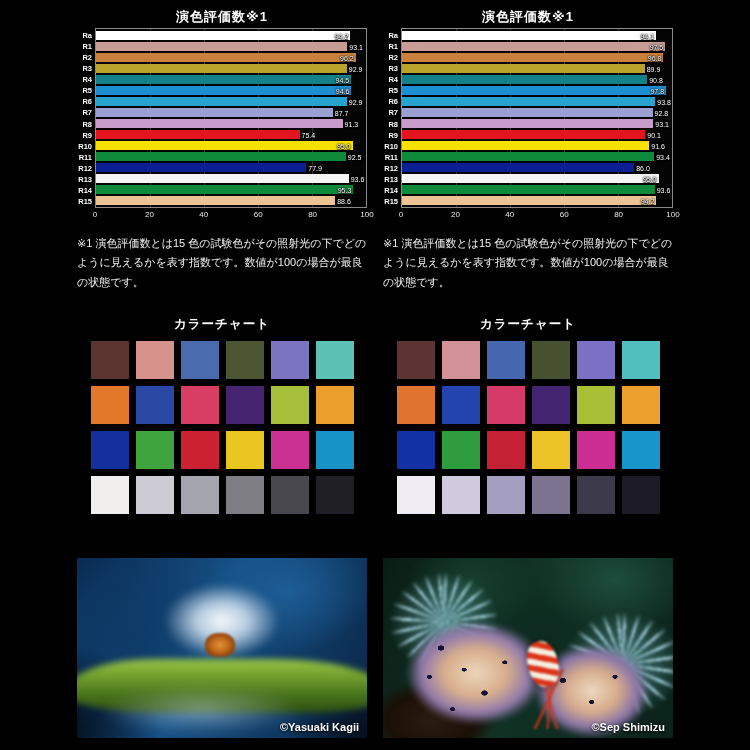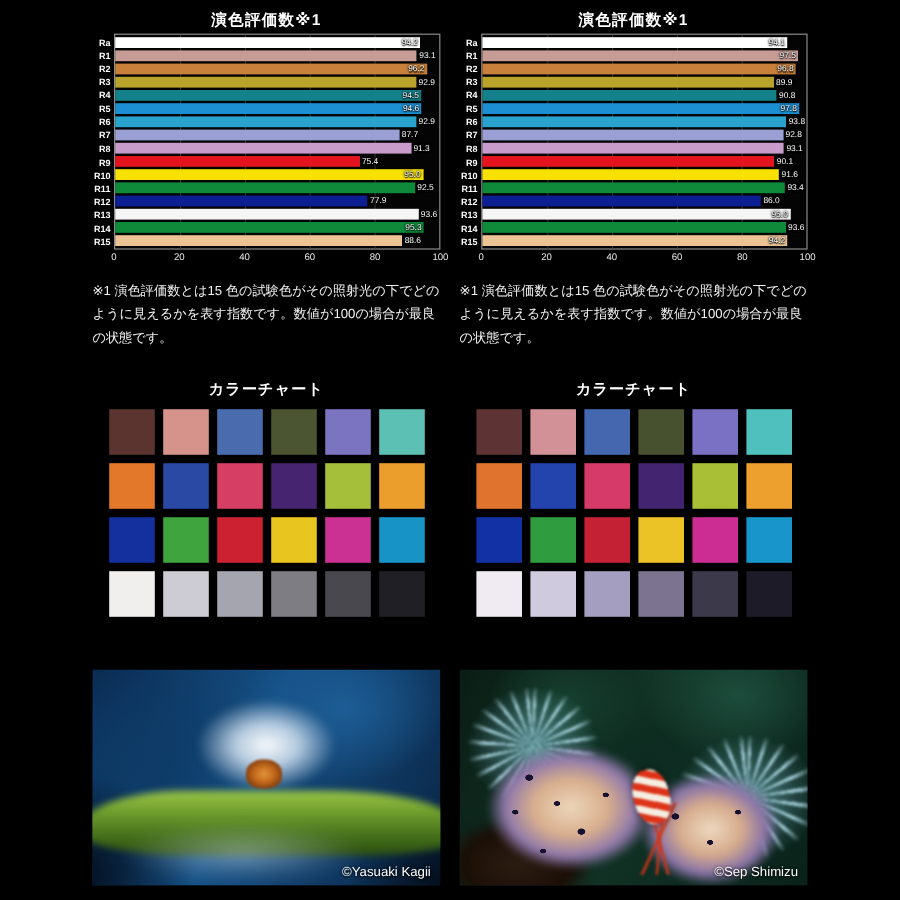--- a/index.html
+++ b/index.html
@@ -29,21 +29,21 @@
   .note { margin-top:12px; font-size:11px; line-height:1.75; color:#f2f2f2; text-align:left; }
 
   
   .cc-title { margin-top:24px; height:16px; text-align:center; font-size:12.5px; font-weight:bold; letter-spacing:1px; }
   .grid { margin:9px auto 0 auto; width:263px; display:grid; grid-template-columns:repeat(6,38px); grid-auto-rows:38px; column-gap:7px; row-gap:7px; }
   .swatch { width:38px; height:38px; }
 
   
   .photo { position:relative; margin-top:44px; width:290px; height:180px; overflow:hidden; background:#02060c; }
   .layer { position:absolute; }
-  .credit { position:absolute; right:8px; bottom:5px; font-size:11px; font-weight:normal; color:#fff;
+  .credit { position:absolute; right:8px; bottom:5px; font-size:11px; font-weight:bold; color:#fff;
             text-shadow:0 1px 2px rgba(0,0,0,.85), 0 0 3px rgba(0,0,0,.6); z-index:5; }
 
   
   .p1-bg { inset:0; background:
       radial-gradient(120px 90px at 72% 18%, #1d5d96 0%, rgba(29,93,150,0) 70%),
       radial-gradient(150px 110px at 12% 42%, #0d3a66 0%, rgba(13,58,102,0) 75%),
       linear-gradient(115deg, #0a2a50 0%, #155085 45%, #0a2443 100%); }
   .p1-dark { inset:0; background:
       radial-gradient(140px 120px at -5% 95%, rgba(2,8,18,.9) 0%, rgba(2,8,18,0) 70%),
       radial-gradient(120px 100px at 102% 100%, rgba(3,10,20,.85) 0%, rgba(3,10,20,0) 70%); }

